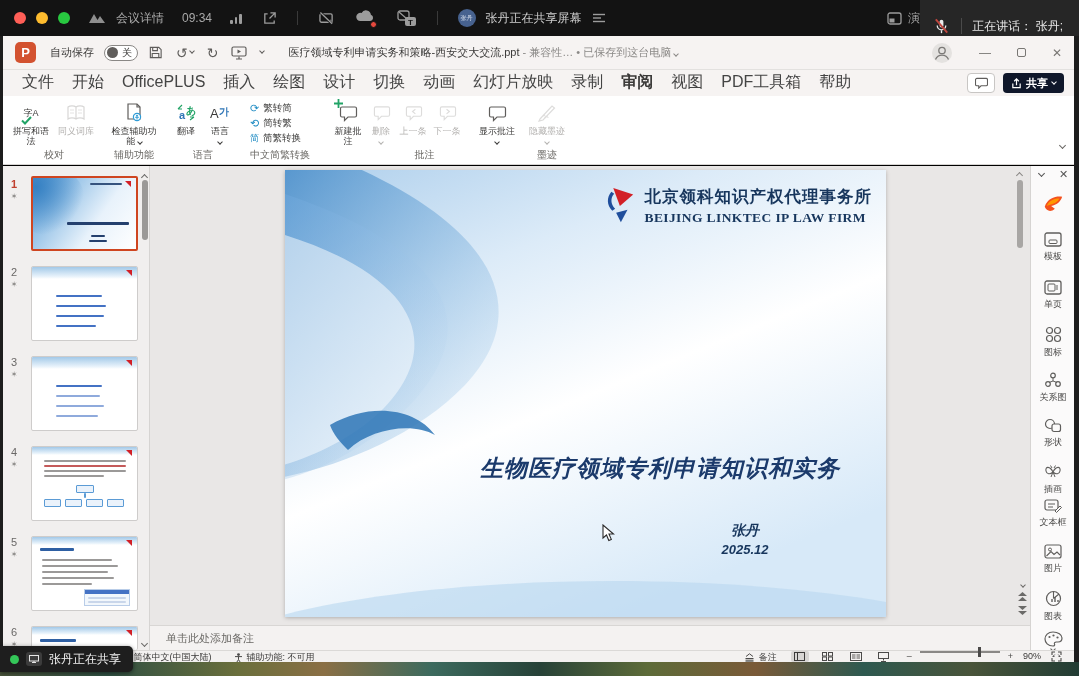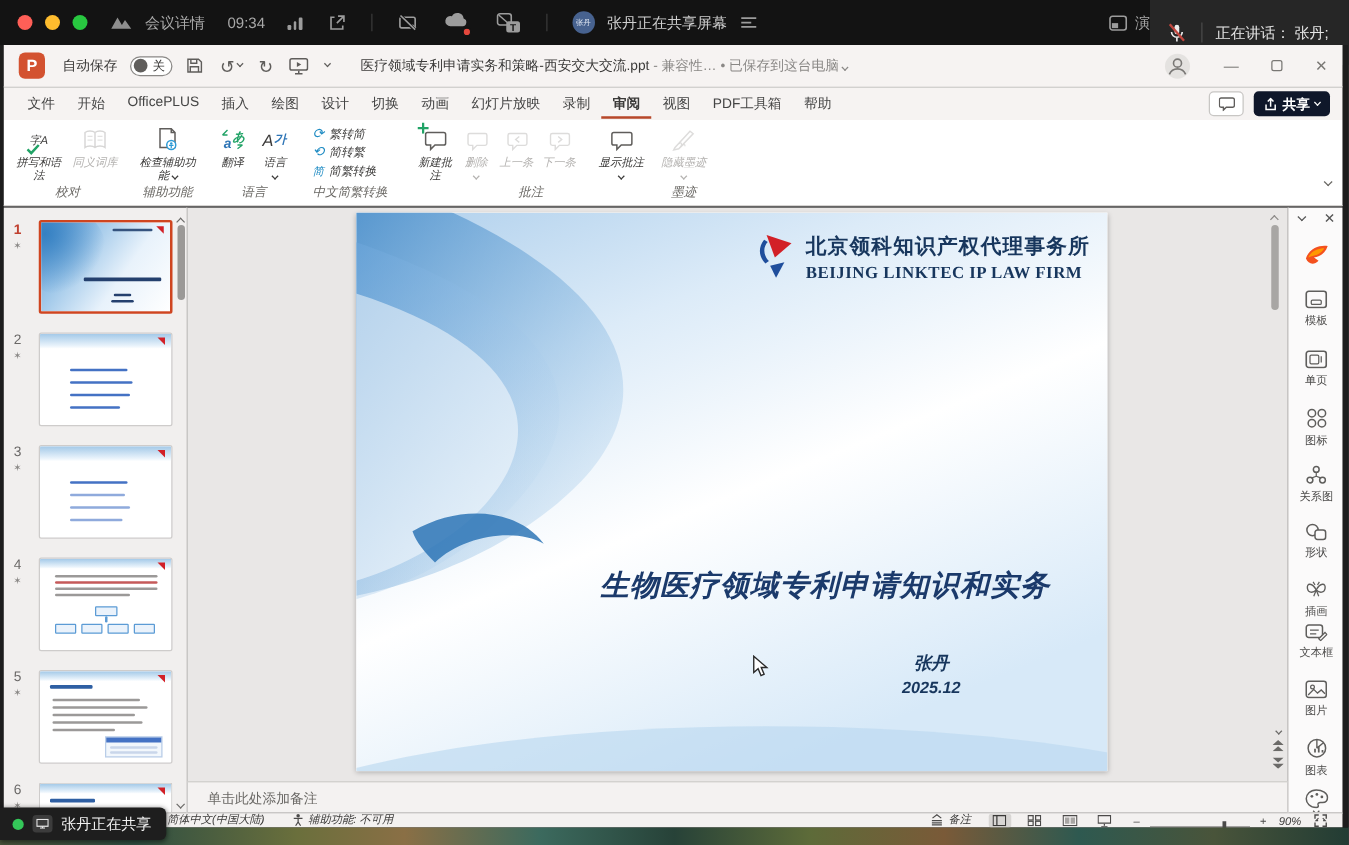--- a/index.html
+++ b/index.html
@@ -39,30 +39,30 @@
   .searchbox { width:248px; height:20px; border:1px solid #c8c6c4; border-radius:4px; background:#fdfdfc;
                display:flex; align-items:center; padding:0 7px; gap:6px; }
   .searchbox input { border:none; outline:none; background:transparent; font-size:11px; color:#605e5c;
                      width:100%; font-family:"Liberation Sans",sans-serif; }
   .winctl { color:#797774; font-size:12px; display:flex; align-items:center; gap:26px; }
   .maxbox { width:9px; height:9px; border:1.2px solid #797774; border-radius:2px; display:inline-block; }
 
   
   .tabrow { left:3px; top:70px; width:1071px; height:26px; background:#f6f3f2; display:flex;
             align-items:center; padding:0 10px; }
-  .rtab { font-size:11px; color:#444; padding:4px 9px 6px; white-space:nowrap; }
+  .rtab { font-size:16px; color:#444; padding:4px 9px 6px; white-space:nowrap; }
   .rtab.active { color:#3b3a39; font-weight:bold; border-bottom:2.5px solid #b7472a; padding-bottom:3.5px; }
   .cmtbtn { width:28px; height:20px; border:1px solid #c8c6c4; border-radius:4px; background:#fff;
             display:flex; align-items:center; justify-content:center; }
   .sharebtn { height:20px; background:#0f172a; border-radius:4px; color:#fff; font-size:11px;
               display:flex; align-items:center; gap:4px; padding:0 8px; font-weight:bold; }
 
   
   .ribbon { left:3px; top:96px; width:1071px; height:69px; background:#fff;
-            border-bottom:1px solid #d6d4d2; display:flex; align-items:flex-end; padding:2px 4px 0 6px;font-style:italic; }
+            border-bottom:1px solid #d6d4d2; display:flex; align-items:center; padding:2px 4px 0 6px; }
   .rgroup { display:flex; flex-direction:column; }
   .rbody { display:flex; align-items:flex-start; flex:1; }
   .rlabel { font-size:10px; color:#696763; text-align:center; padding:2px 6px 3px; white-space:nowrap; }
   .rdiv { width:1px; background:#e1dfdd; margin:4px 3px 4px 3px; }
   .rbtn { display:flex; flex-direction:column; align-items:center; padding:4px 3px 0;
           font-size:9px; line-height:10px; color:#3b3a39; text-align:center; }
   .rbtn .ric { height:22px; display:flex; align-items:center; justify-content:center; margin-bottom:2px; }
   .rbtn.dis { color:#b4b2b0; }
   .rbtn.dis svg { opacity:.45; }
   .convrow { display:flex; align-items:center; gap:4px; font-size:9.5px; color:#3b3a39; height:15px;
@@ -112,22 +112,22 @@
             align-items:center; gap:3px; color:#4b4a49; }
   .sbitem .lbl { font-size:9px; color:#4b4a49; white-space:nowrap; }
 
   
   .notesbar { left:150px; top:625px; width:880px; height:25px; background:#f4f2f1;
               border-top:1px solid #d8d6d4; display:flex; align-items:center; padding-left:16px; }
   .notesbar span { font-size:11px; color:#69676
 
 5; color:#6a6865; }
   .statusbar { left:3px; top:650px; width:1071px; height:12px; background:#f3f1f0;
-               border-top:1px solid #dbd9d7; display:flex; align-items:flex-end; font-size:9px;
-               color:#3b3a39;font-style:italic; }
+               border-top:1px solid #dbd9d7; display:flex; align-items:flex-start; font-size:9px;
+               color:#3b3a39; }
   .viewic { display:flex; align-items:center; justify-content:center; width:18px; height:11px;
             border-radius:2px; }
   .viewic.sel { background:#d8d6d4; }
   .zoomtrack { width:80px; height:1.5px; background:#8a8886; position:relative; }
   .zoomthumb { position:absolute; left:58px; top:-4px; width:3px; height:10px; background:#4b4a49; }
 
   
   .wallpaper { left:0; top:662px; width:1079px; height:14px;
     background:linear-gradient(90deg,#49543b,#2f4f42 10%,#6a6f3c 22%,#8a6f45 30%,#3c6a5e 40%,
       #274238 50%,#5d6b39 60%,#7a5a38 70%,#2e5950 80%,#49543a 90%,#223c34); }

